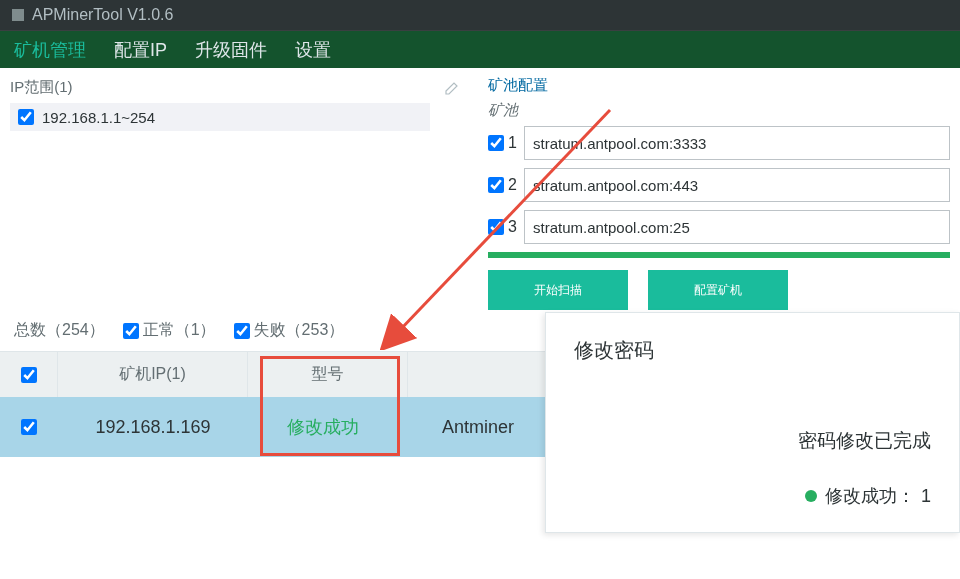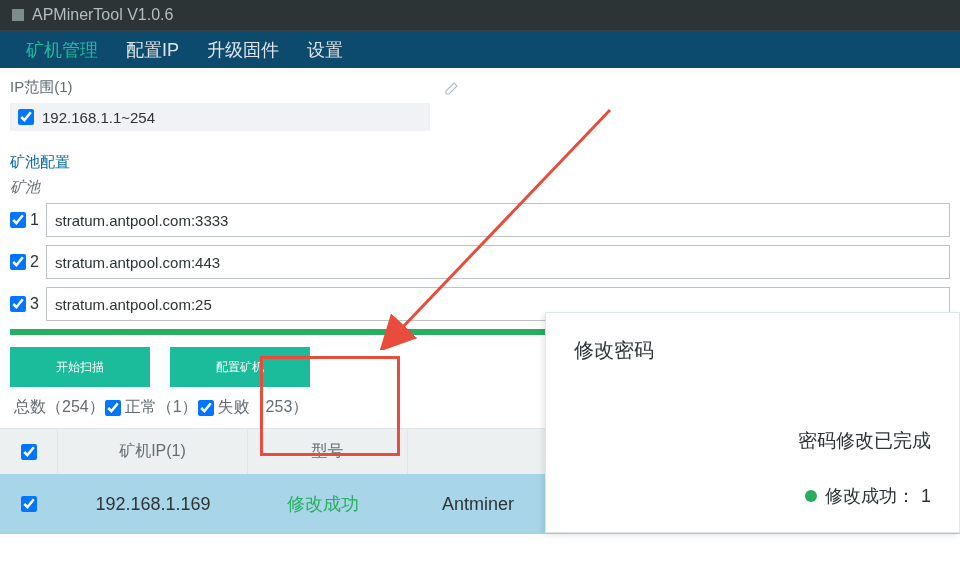--- a/index.html
+++ b/index.html
@@ -2,25 +2,25 @@
 <html><head>
 <meta charset="utf-8">
 <style>
 * { margin: 0; padding: 0; box-sizing: border-box; }
 body { font-family: "Microsoft YaHei", sans-serif; font-size: 14px; background: #fff; width: 960px; height: 579px; overflow: hidden; position: relative; }
 
 .titlebar { background: #2d3436; color: #b2bec3; height: 30px; line-height: 30px; padding: 0 10px; display: flex; align-items: center; }
 .titlebar .logo-icon { width: 16px; height: 16px; margin-right: 6px; }
 .titlebar .title-text { font-size: 16px; }
 
-.menubar { background: #0c4a6e; height: 38px; display: flex; align-items: center; padding: 0 12px; border-top: 1px solid #3a3f41; }
+.menubar { background: #14532d; height: 38px; display: flex; align-items: center; padding: 0 0; border-top: 1px solid #3a3f41; }
 .menubar .menu-item { color: #dfe6e9; font-size: 18px; padding: 0 14px; cursor: pointer; }
 .menubar .menu-item.active { color: #1abc9c; }
 
-.content { display: flex; padding: 8px 10px 0 10px; gap: 22px; flex-direction: column; }
+.content { display: flex; padding: 8px 10px 0 10px; gap: 28px; }
 
 .left-panel { width: 450px; }
 .section-label { color: #636e72; font-size: 15px; display: flex; justify-content: space-between; align-items: center; padding: 2px 0 6px 0; }
 .edit-icon { width: 16px; height: 16px; color: #b2bec3; }
 
 .ip-range-box { background: #f1f2f6; padding: 4px 8px; display: flex; align-items: center; height: 28px; width: 420px; }
 .ip-range-box input[type=checkbox] { margin-right: 8px; }
 .ip-range-box span { color: #2d3436; font-size: 15px; }
 
 .right-panel { flex: 1; }
@@ -29,21 +29,21 @@
 .pool-row .pool-num { width: 16px; color: #2d3436; font-size: 16px; }
 .pool-row .pool-input { flex: 1; border: 1px solid #bdc3c7; padding: 6px 8px; font-size: 15px; height: 34px; color: #2d3436; }
 .pool-label-row { color: #0369a1; font-size: 15px; padding-bottom: 6px; }
 .pool-sublabel { color: #636e72; font-size: 15px; padding-bottom: 6px; font-style: italic; }
 
 .progress-bar { height: 6px; background: #27ae60; margin-top: 4px; }
 
 .action-buttons { display: flex; gap: 20px; margin-top: 12px; }
 .action-btn { background: #1abc9c; color: #fff; border: none; height: 40px; padding: 0 30px; font-size: 12px; cursor: pointer; min-width: 140px; }
 
-.stats-row { display: flex; align-items: center; padding: 10px 14px; color: #636e72; font-size: 16px; }
+.stats-row { display: flex; align-items: center; gap: 18px; padding: 10px 14px; color: #636e72; font-size: 16px; }
 .stats-row input[type=checkbox] { margin-right: 4px; }
 .stats-item { display: flex; align-items: center; }
 
 .table-header { display: flex; background: #ecf0f1; height: 46px; align-items: center; color: #636e72; font-size: 16px; border-top: 1px solid #dfe6e9; }
 .table-header .th { text-align: center; border-right: 1px solid #dfe6e9; height: 100%; display: flex; align-items: center; justify-content: center; }
 .th-check { width: 58px; }
 .th-ip { width: 190px; }
 .th-status { width: 150px; }
 .th-model { width: 160px; }
 

